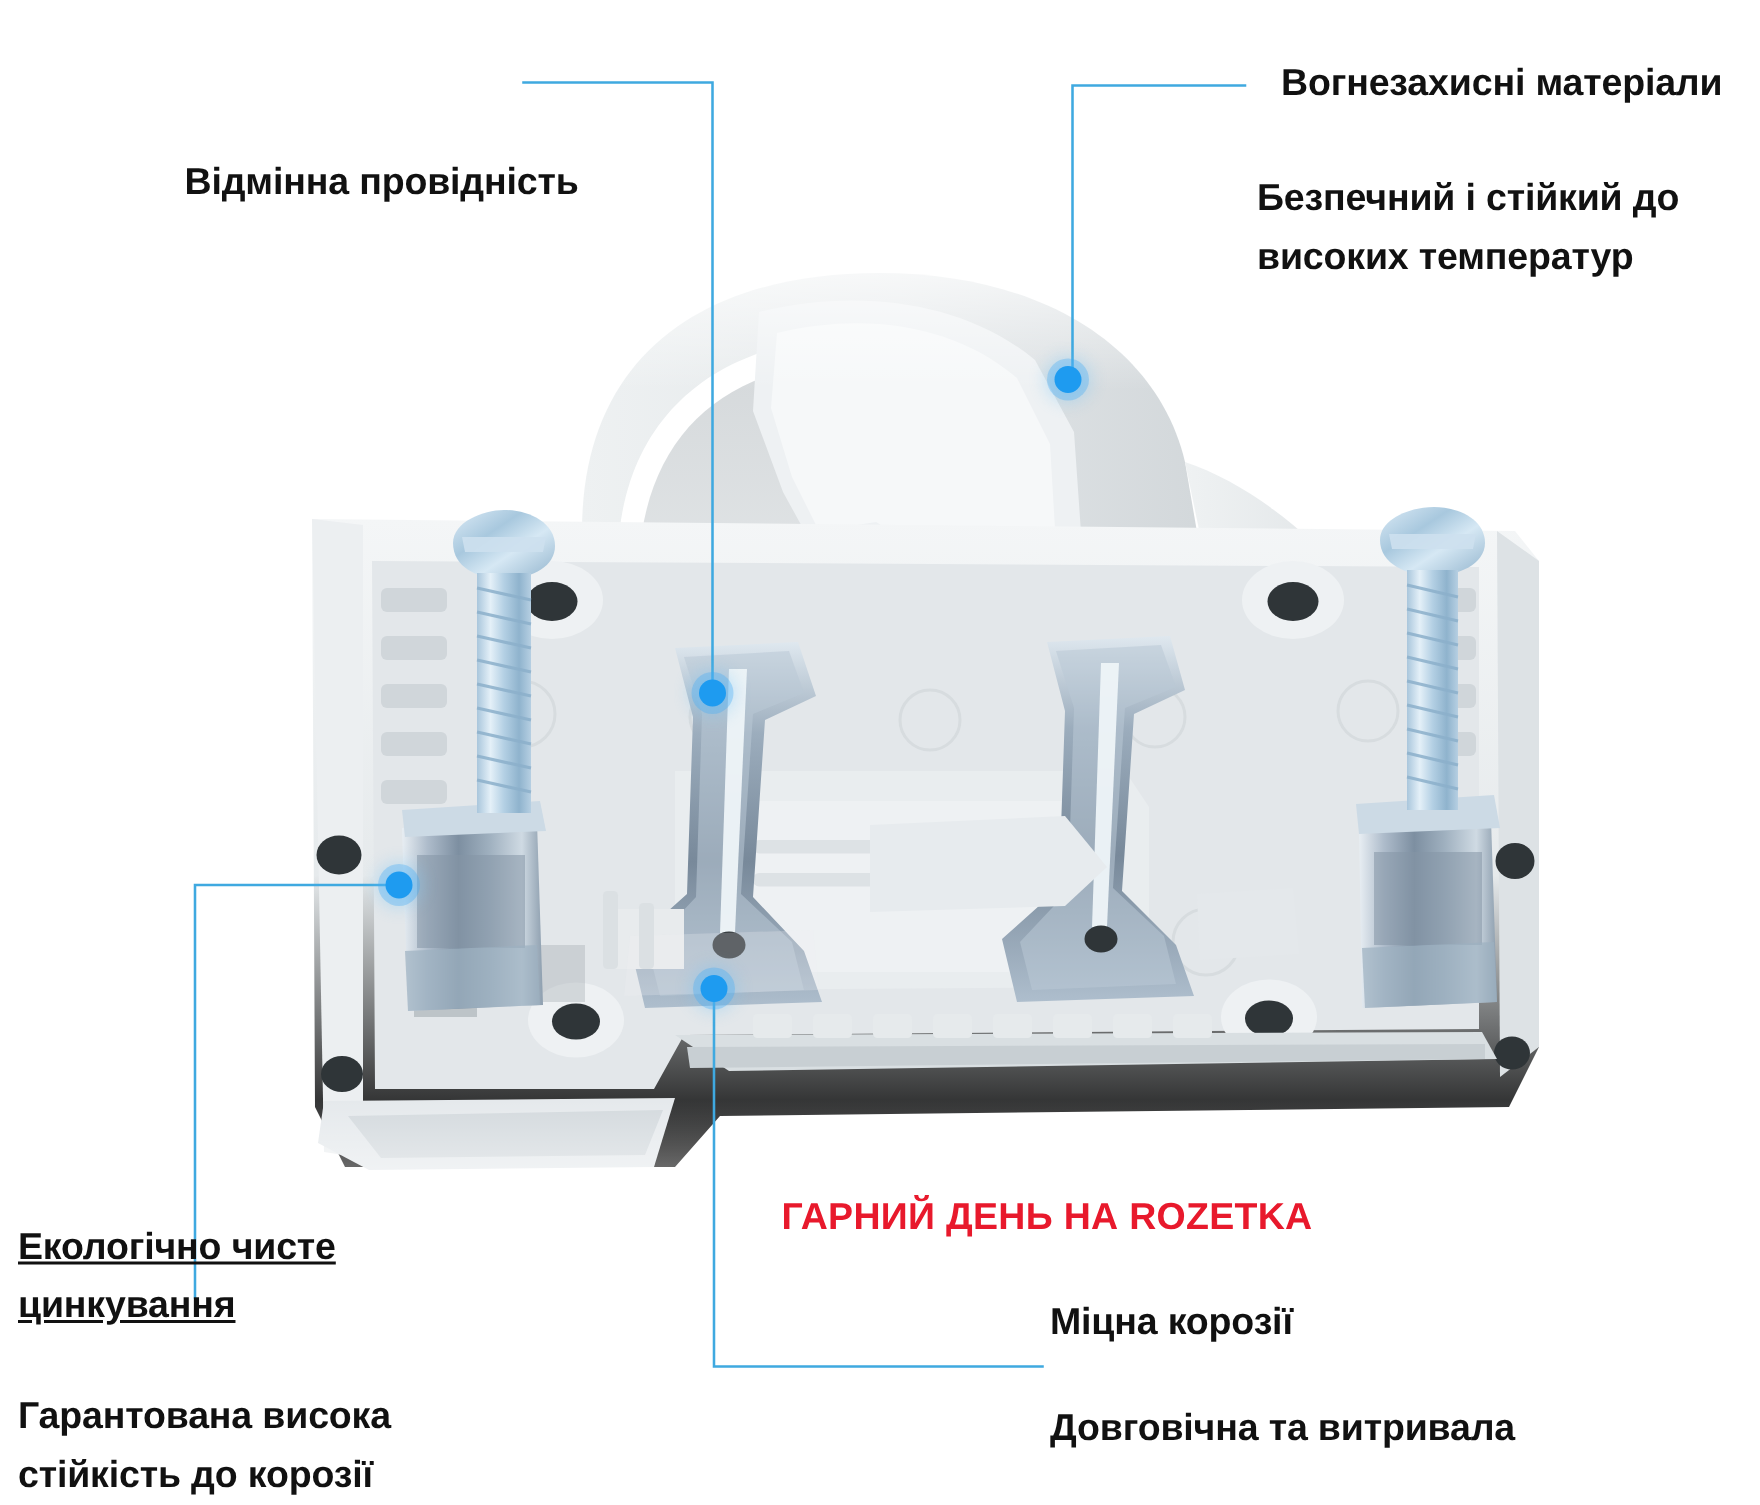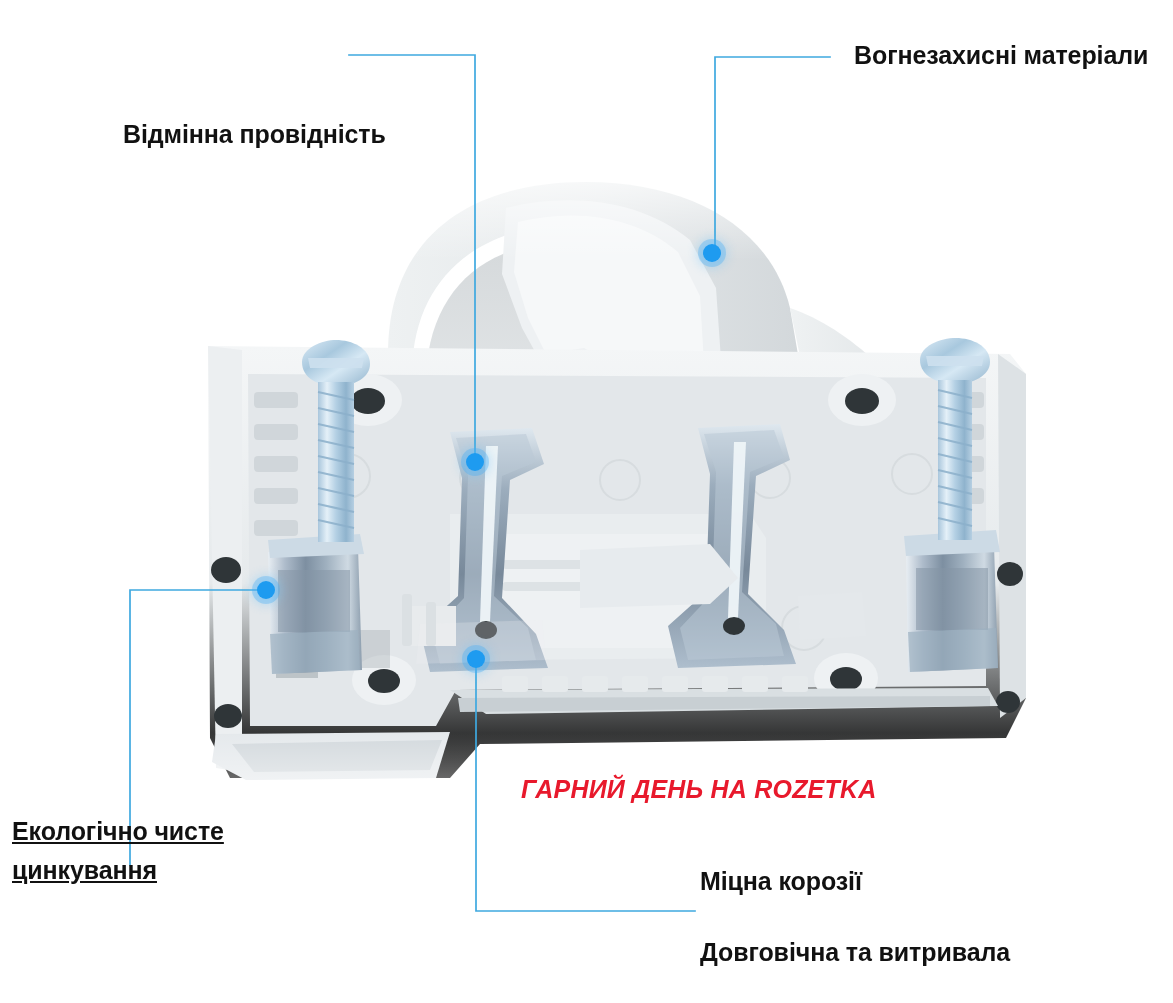--- a/index.html
+++ b/index.html
@@ -344,28 +344,32 @@
       <polyline points="476,659 476,911 695,911"></polyline>
     </g>
   </svg>
 
   <div class="dot" style="left:466px;top:453px;"></div>
   <div class="dot" style="left:703px;top:244px;"></div>
   <div class="dot" style="left:257px;top:581px;"></div>
   <div class="dot" style="left:467px;top:650px;"></div>
 
 
-  <div class="label" style="left:123px;top:115px;">Відмінна провідність</div>
+  <div class="label" style="left:123px;top:102px;">Відмінна провідність</div>
 
   <div class="label" style="left:838px;top:36px;margin-left:16px;">Вогнезахисні матеріали</div>
 
+  <div class="label" style="left:838px;top:113px;">Безпечний і стійкий до
+високих температур</div>
 
   <div class="label" style="left:12px;top:812px;text-decoration:underline;">Екологічно чисте
 цинкування</div>
 
+  <div class="label" style="left:12px;top:925px;">Гарантована висока
+стійкість до корозії</div>
 
   <div class="label" style="left:700px;top:862px;">Міцна корозії</div>
 
   <div class="label" style="left:700px;top:933px;text-align:center;">Довговічна та витривала</div>
 
-  <div class="label watermark" style="left:521px;top:770px;font-style:italic;">ГАРНИЙ ДЕНЬ НА ROZETKA</div>
+  <div class="label watermark" style="left:521px;top:792px;">ГАРНИЙ ДЕНЬ НА ROZETKA</div>
 
 </div>
 
 </body></html>

